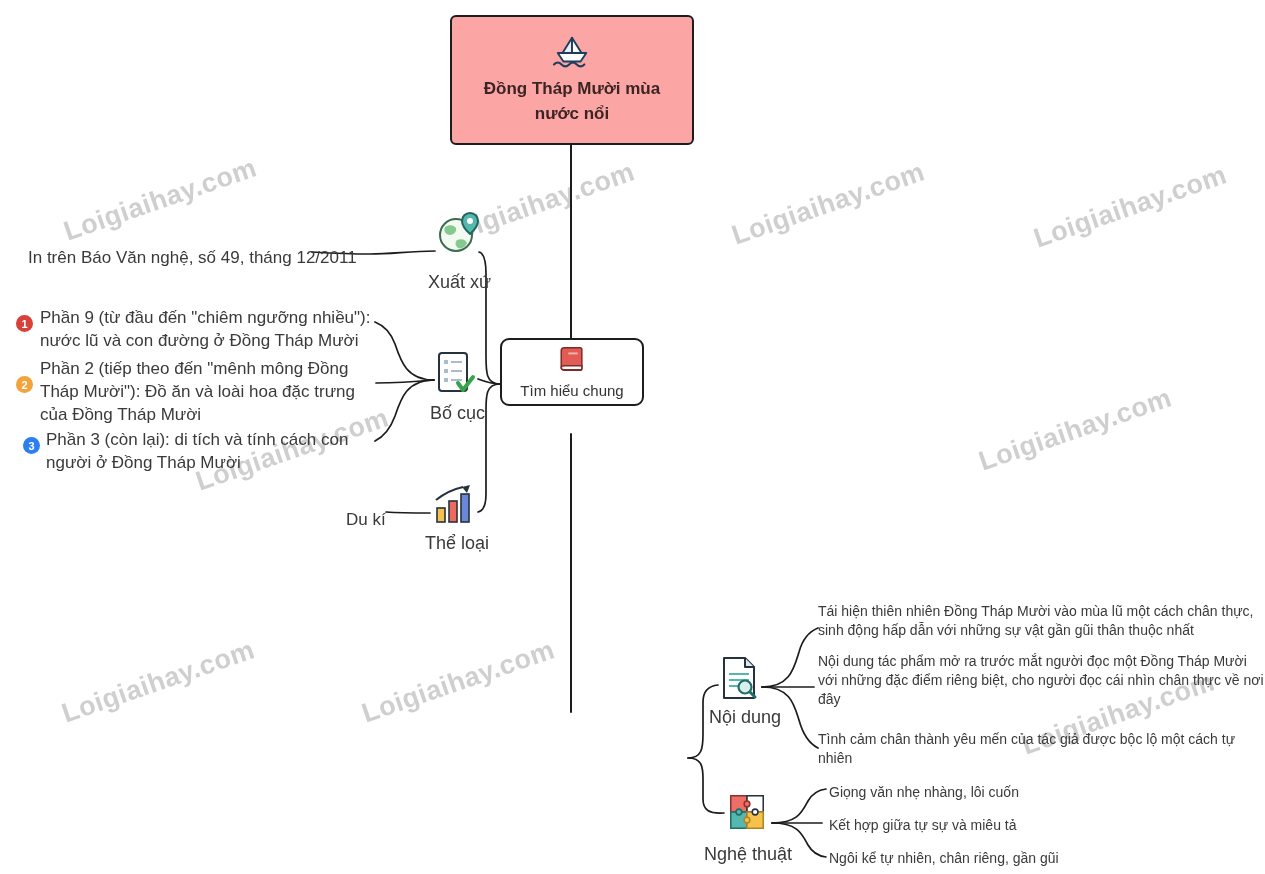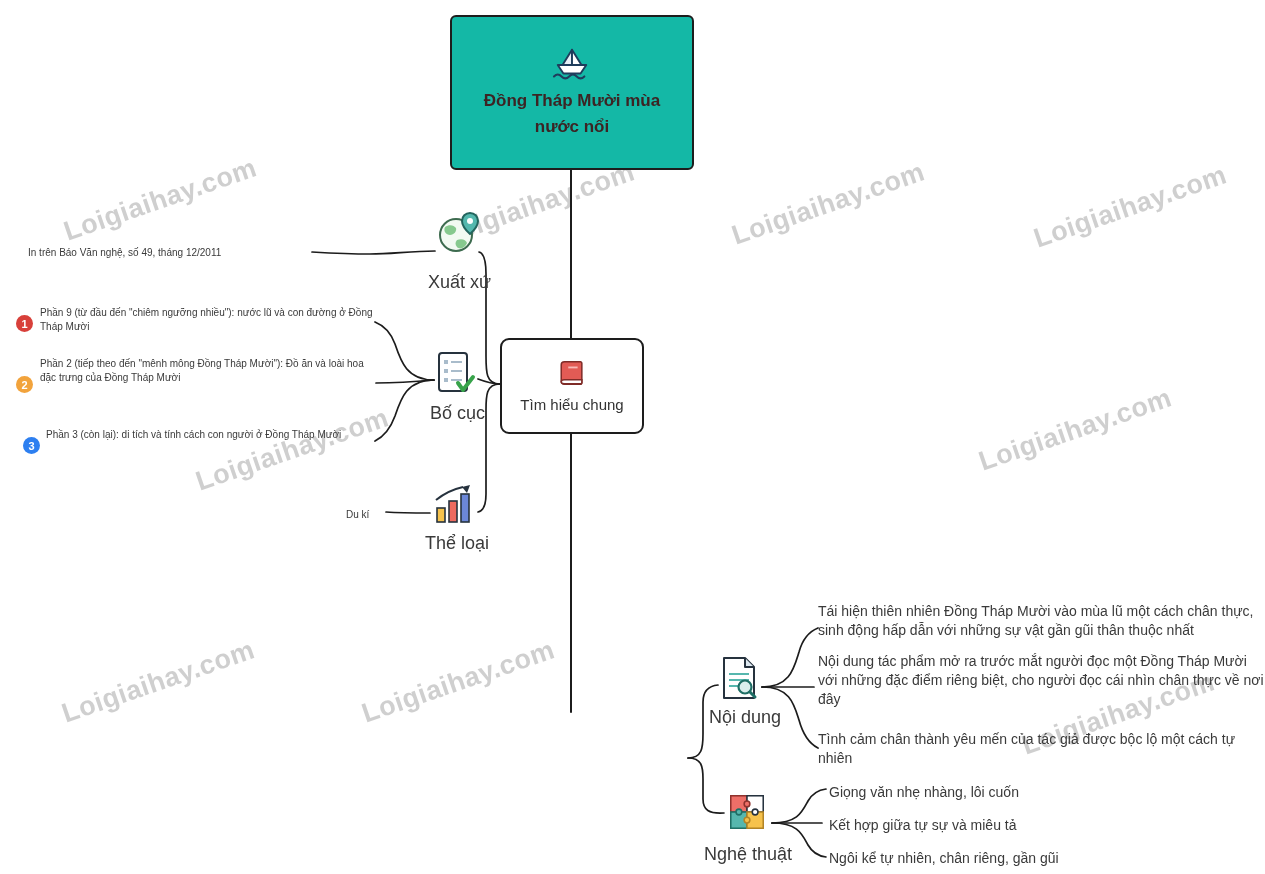--- a/index.html
+++ b/index.html
@@ -15,21 +15,21 @@
   .node {
     position:absolute; display:flex; flex-direction:column;
     align-items:center; justify-content:center; text-align:center;
     background:#ffffff; border:2px solid #1d1d1d; border-radius:9px;
   }
   .root-node { border-radius:6px; }
   .root-title { font-size:17px; font-weight:700; color:#3c2424; line-height:1.5; margin-top:4px; }
   .node-title { font-size:15px; color:#333333; margin-top:7px; }
   .icon-box { position:absolute; line-height:0; }
   .branch-label { position:absolute; font-size:18px; color:#3a3a3a; white-space:nowrap; }
-  .content-text { position:absolute; font-size:10px; line-height:1.36; color:#3a3a3a; }
+  .content-text { position:absolute; font-size:17px; line-height:1.36; color:#3a3a3a; }
   .content-text.lg { font-size:14px; line-height:1.36; }
   .nowrap { white-space:nowrap; }
   .badge {
     position:absolute; width:17px; height:17px; border-radius:50%;
     color:#ffffff; font-size:11px; font-weight:700;
     display:flex; align-items:center; justify-content:center;
   }
 </style>
 </head>
 <body>
@@ -71,33 +71,33 @@
       <path d="M762,687 C790,687 794,668 799,652 C802,641 808,632 818,628"></path>
       <path d="M762,687 C786,687 800,687 814,687"></path>
       <path d="M762,687 C790,687 794,704 799,720 C802,731 808,743 818,748"></path>
 
       <path d="M772,823 C798,823 802,812 808,801 C812,794 818,790 826,789"></path>
       <path d="M772,823 C792,823 806,823 822,823"></path>
       <path d="M772,823 C798,823 802,834 808,845 C812,852 818,856 826,857"></path>
     </g>
   </svg>
 
-  <div class="node root-node" style="left: 450px; top: 15px; width: 244px; height: 155px; padding: 8px 12px; background: #14b8a6;">
+  <div class="node root-node" style="left: 450px; top: 15px; width: 244px; height: 130px; padding: 8px 12px; background: #fca5a5;">
     <span class="icon" style="line-height:0;">
       <svg viewBox="0 0 48 40" width="46" height="38">
         <path d="M5,32 q4,-4 8,0 t8,0 t8,0 t8,0" fill="none" stroke="#1f3d5c" stroke-width="2.2" stroke-linecap="round"></path>
         <path d="M9,20 h30 l-6,9 h-18 z" fill="#ffffff" stroke="#1f3d5c" stroke-width="2" stroke-linejoin="round"></path>
         <path d="M24,4 l-10,16 h10 z" fill="#e9eff7" stroke="#1f3d5c" stroke-width="2" stroke-linejoin="round"></path>
         <path d="M24,4 l10,16 h-10 z" fill="#ffffff" stroke="#1f3d5c" stroke-width="2" stroke-linejoin="round"></path>
       </svg>
     </span>
     <div class="root-title">Đồng Tháp Mười mùa nước nổi</div>
   </div>
 
-  <div class="node" style="left:500px; top:338px; width:144px; height:96px; padding:6px;">
+  <div class="node" style="left:500px; top:338px; width:144px; height:68px; padding:6px;">
     <span class="icon" style="line-height:0;">
       <svg viewBox="0 0 32 32" width="30" height="30">
         <path d="M8,3 h17 a1.5,1.5 0 0 1 1.5,1.5 v21 a1.5,1.5 0 0 1 -1.5,1.5 h-17 c-2.2,0 -3.5,-1.3 -3.5,-3 v-18 c0,-1.7 1.3,-3 3.5,-3 z" fill="#e25b55" stroke="#7f2b27" stroke-width="1.6"></path>
         <path d="M8,22 h18.5 v3 a1.5,1.5 0 0 1 -1.5,1.5 h-17 c-1.8,0 -3.5,-0.8 -3.5,-2.2 c0,-1.4 1.7,-2.3 3.5,-2.3 z" fill="#ffffff" stroke="#7f2b27" stroke-width="1.6"></path>
         <line x1="12" y1="9" x2="22" y2="9" stroke="#f7b9b6" stroke-width="2"></line>
       </svg>
     </span>
     <div class="node-title">Tìm hiểu chung</div>
   </div>
 

